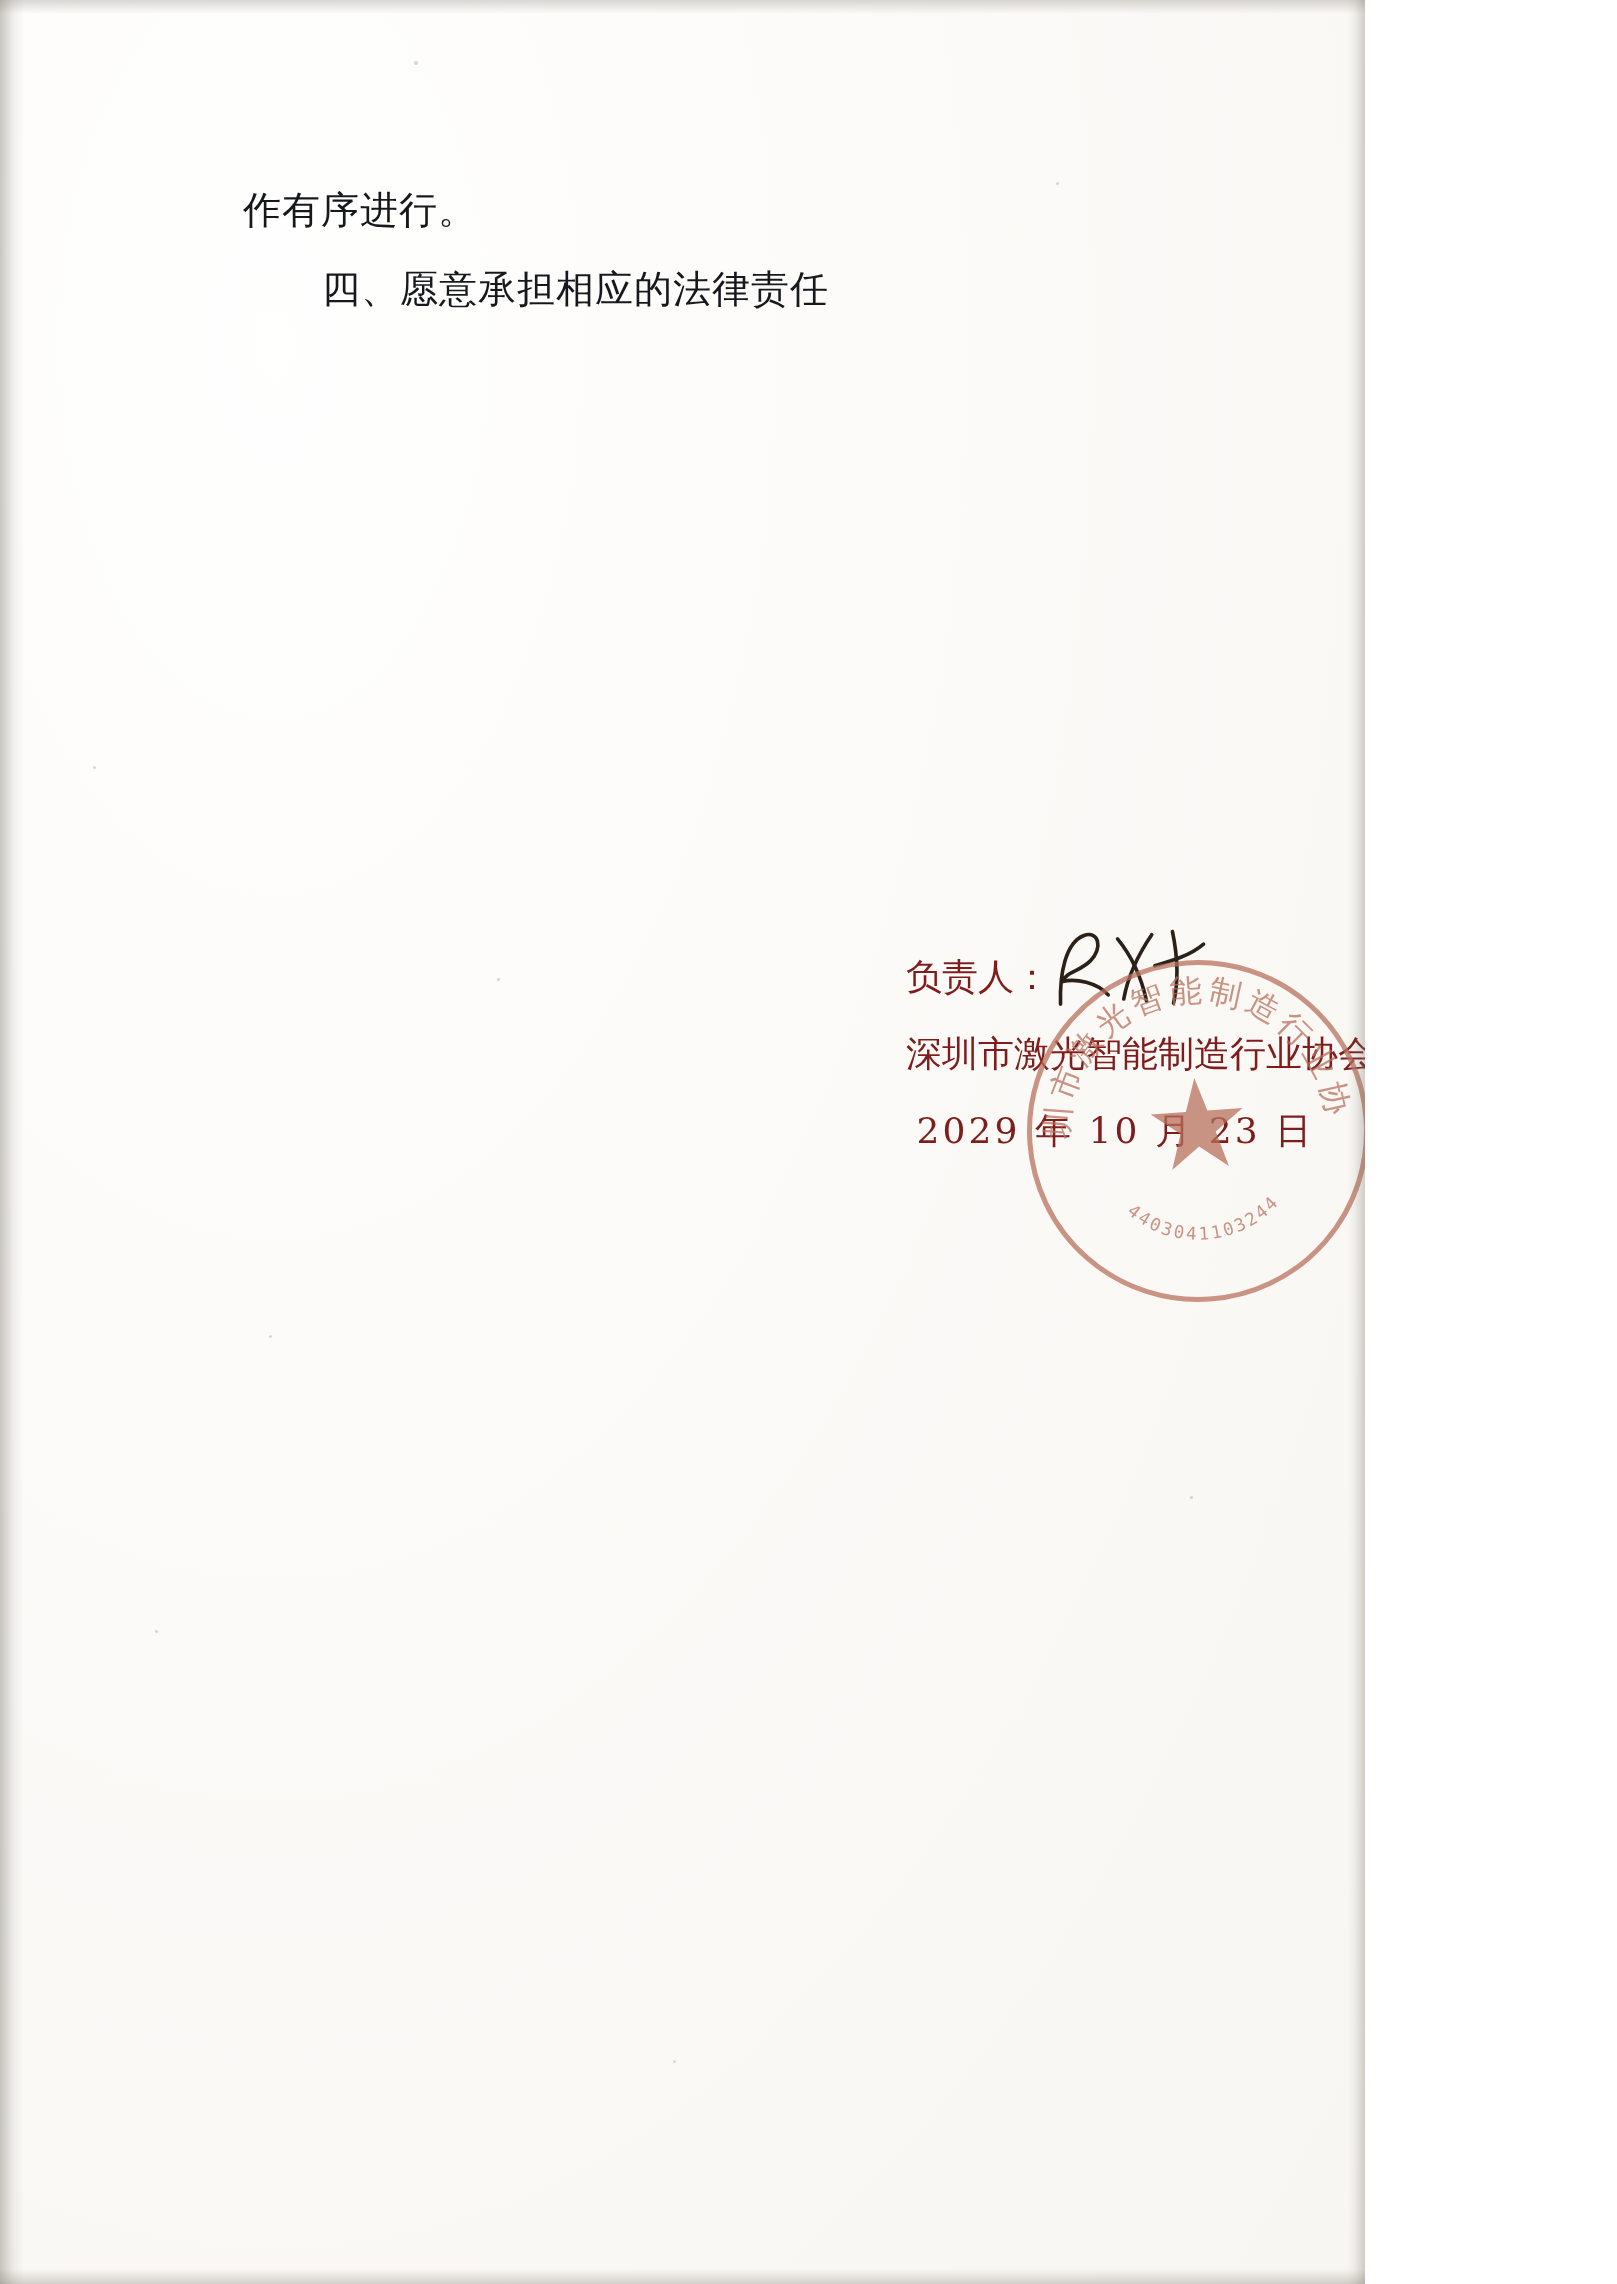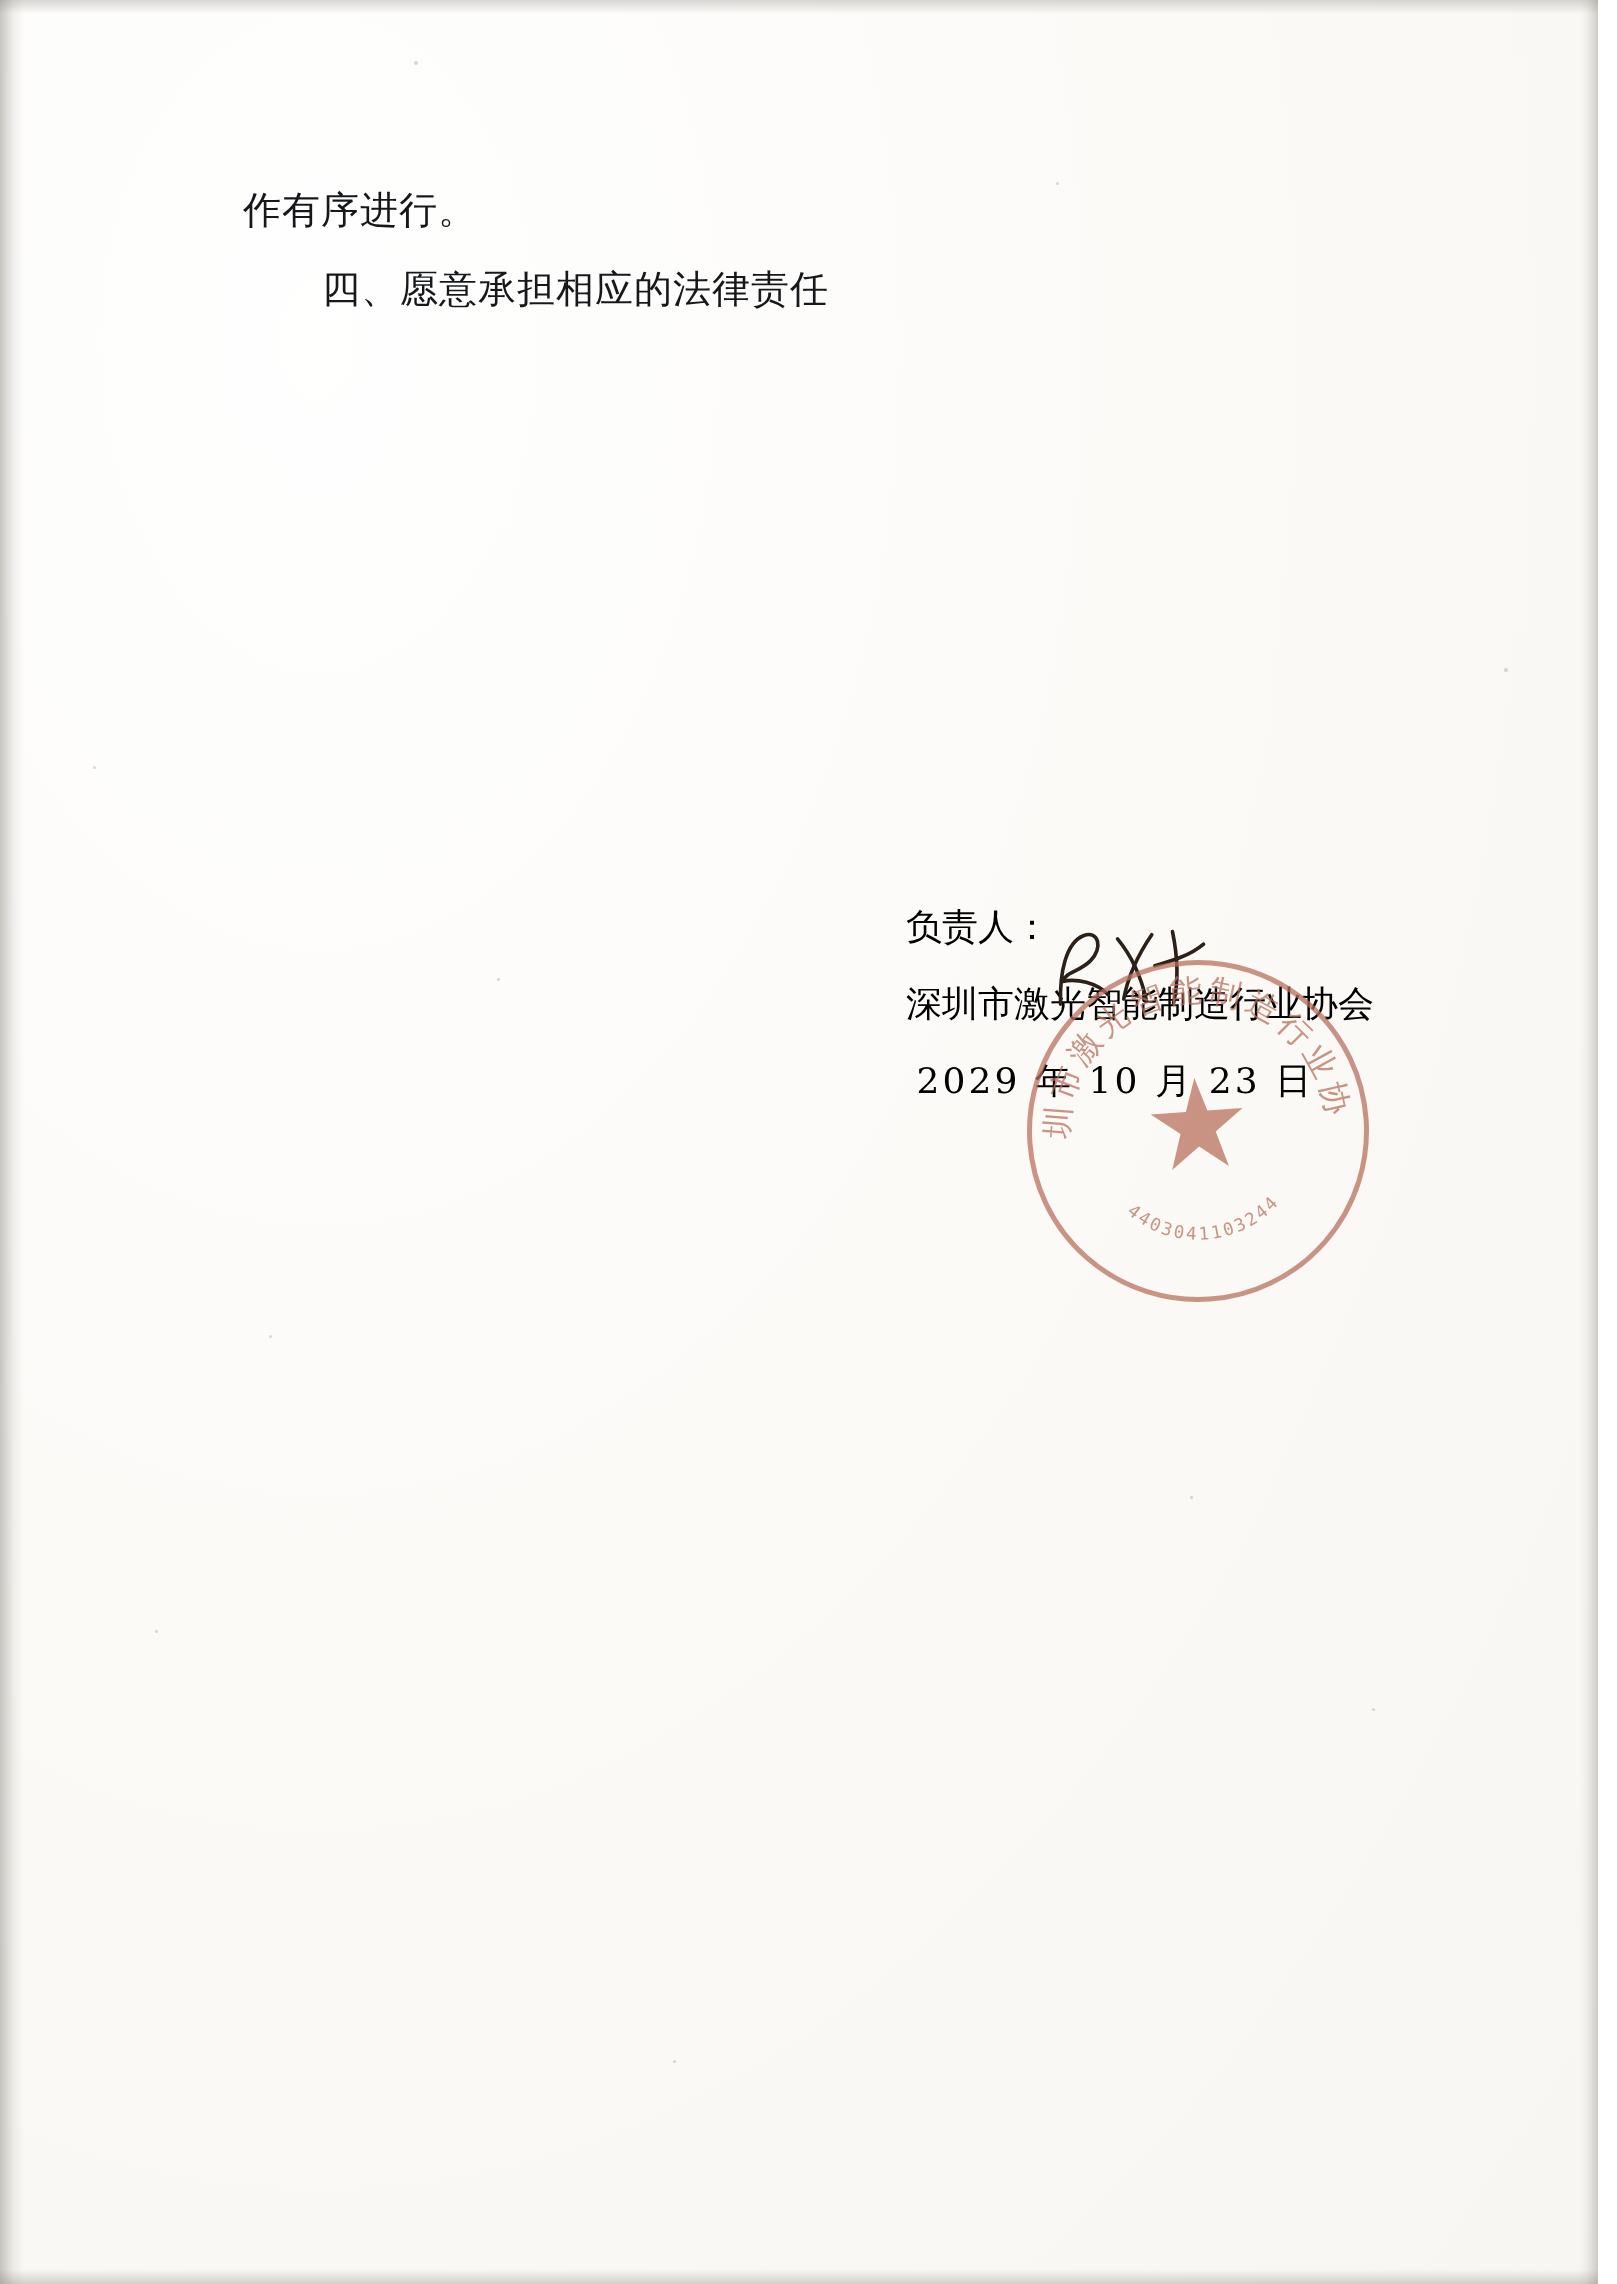--- a/index.html
+++ b/index.html
@@ -5,21 +5,21 @@
   html, body {
     margin: 0;
     padding: 0;
     background: #ffffff;
   }
   body {
     font-family: "DejaVu Serif", "Liberation Serif", serif;
   }
   .page {
     position: relative;
-    width: 1598px;
+    width: 1365px;
     height: 2284px;
     background: #fdfcfa;
     overflow: hidden;
   }
   
   .scan-tint {
     position: absolute;
     inset: 0;
     background:
       radial-gradient(ellipse at 20% 15%, rgba(255,255,255,0.9) 0%, rgba(250,249,246,0.6) 45%, rgba(243,241,236,0.55) 100%);
@@ -81,23 +81,23 @@
   .num-label {
     display: inline-block;
     min-width: 77px;
     font-family: "DejaVu Serif", "Liberation Serif", serif;
   }
 
   
   .sign-block {
     position: absolute;
     left: 906px;
-    top: 888px;
+    top: 938px;
     width: 543px;
-    color: #000000;
+    color: #7f1d1d;
     font-size: 36px;
     line-height: 77px;
     font-family: "DejaVu Serif", "Liberation Serif", serif;
   }
   .sign-row {
     white-space: nowrap;
     position: relative;
   }
   .sign-row.org { padding-left: 0; }
   .sign-row.date { padding-left: 10.4px; letter-spacing: 3.1px; }

